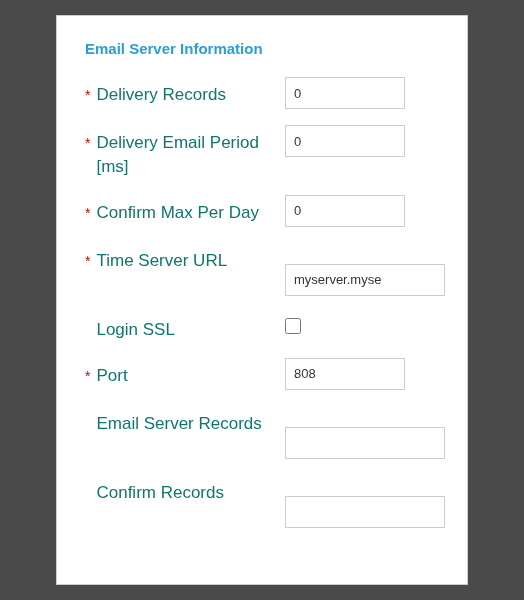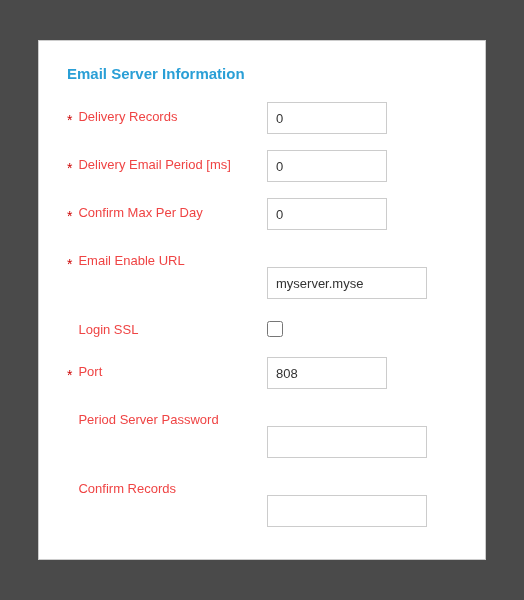--- a/index.html
+++ b/index.html
@@ -14,22 +14,22 @@
       justify-content: center;
       align-items: center;
       min-height: 100vh;
       font-family: Arial, sans-serif;
       font-size: 13px;
     }
 
     .panel {
       background: #ffffff;
       border: 1px solid #cccccc;
-      width: 448px;
-      padding: 24px 28px 16px 28px;
+      width: 412px;
+      padding: 24px 28px 40px 28px;
     }
 
     .panel-title {
       color: #2a9fd6;
       font-size: 15px;
       font-weight: bold;
       margin-bottom: 20px;
     }
 
     .form-row {
@@ -50,22 +50,22 @@
 
     .required-star {
       color: #cc0000;
       font-size: 14px;
       margin-right: 6px;
       margin-top: 4px;
       flex-shrink: 0;
     }
 
     .field-label {
-      color: #ef4444;
-      font-size: 13px;
+      color: #0f766e;
+      font-size: 17px;
       line-height: 1.4;
     }
 
     .input-col {
       flex: 1;
     }
 
     .text-input {
       width: 120px;
       height: 32px;
@@ -120,21 +120,21 @@
       <span class="field-label">Confirm Max Per Day</span>
     </div>
     <div class="input-col">
       <input type="text" class="text-input" value="0" style="">
     </div>
   </div>
 
   <div class="form-row">
     <div class="label-col">
       <span class="required-star">*</span>
-      <span class="field-label">Email Enable URL</span>
+      <span class="field-label">Time Server URL</span>
     </div>
     <div class="input-col">
       <input type="text" class="text-input wide-input" value="myserver.myse" style="">
     </div>
   </div>
 
   <div class="form-row">
     <div class="label-col">
       <span class="required-star" style="visibility:hidden;">*</span>
       <span class="field-label">Login SSL</span>
@@ -151,21 +151,21 @@
     </div>
     <div class="input-col">
       <input type="text" class="text-input" value="808" style="">
     </div>
   </div>
 
 
   <div class="form-row">
     <div class="label-col">
       <span class="required-star" style="visibility:hidden;">*</span>
-      <span class="field-label">Period Server Password</span>
+      <span class="field-label">Email Server Records</span>
     </div>
     <div class="input-col">
       <input type="password" class="text-input wide-input" value="" style="">
     </div>
   </div>
 
   <div class="form-row">
     <div class="label-col">
       <span class="required-star" style="visibility:hidden;">*</span>
       <span class="field-label">Confirm Records</span>

